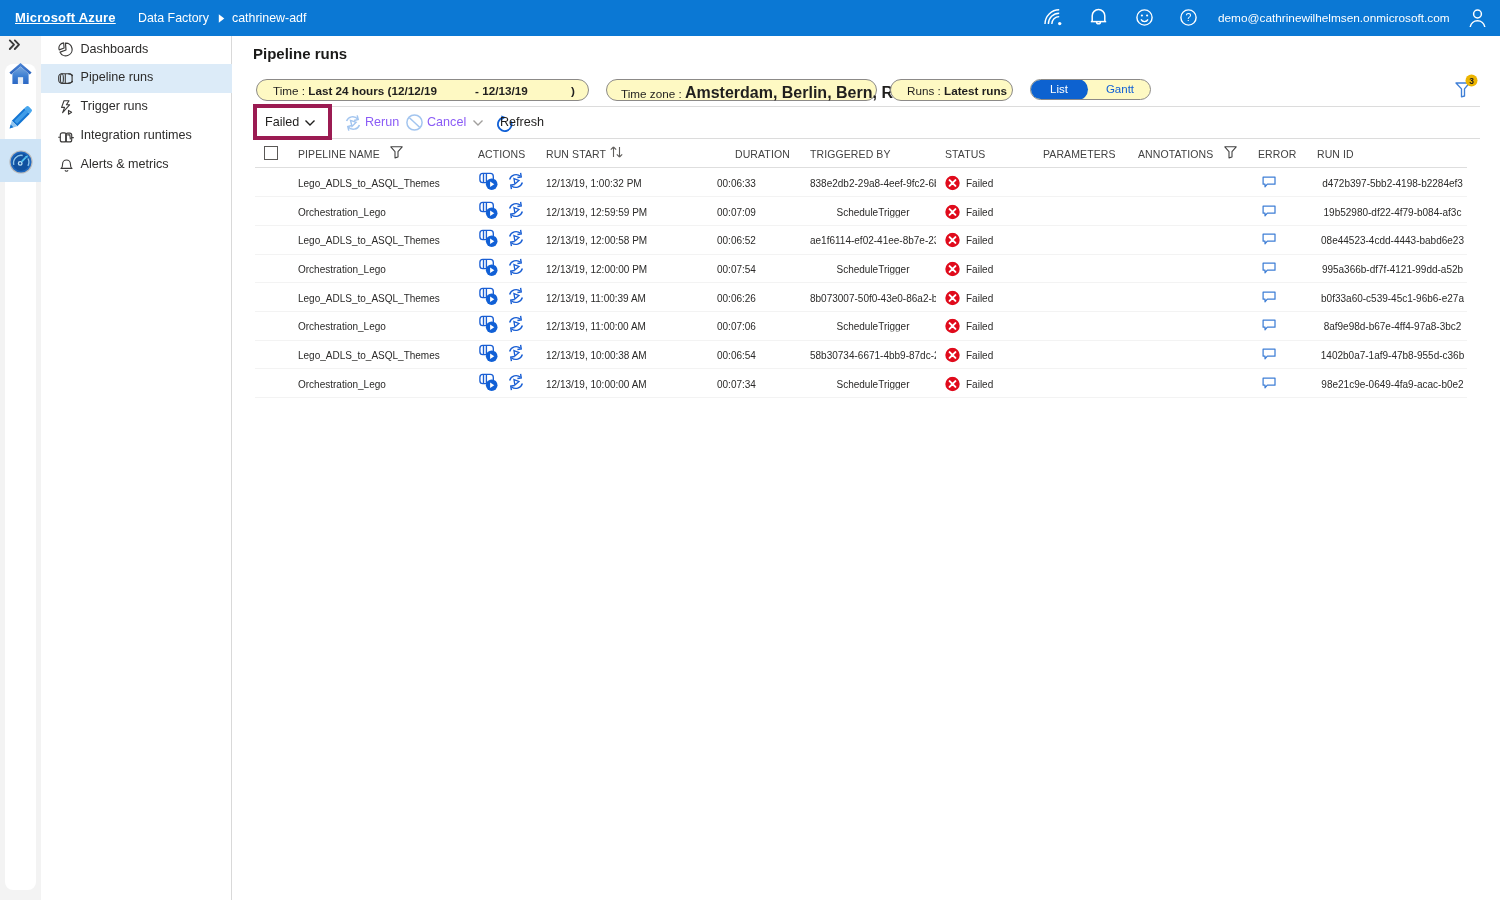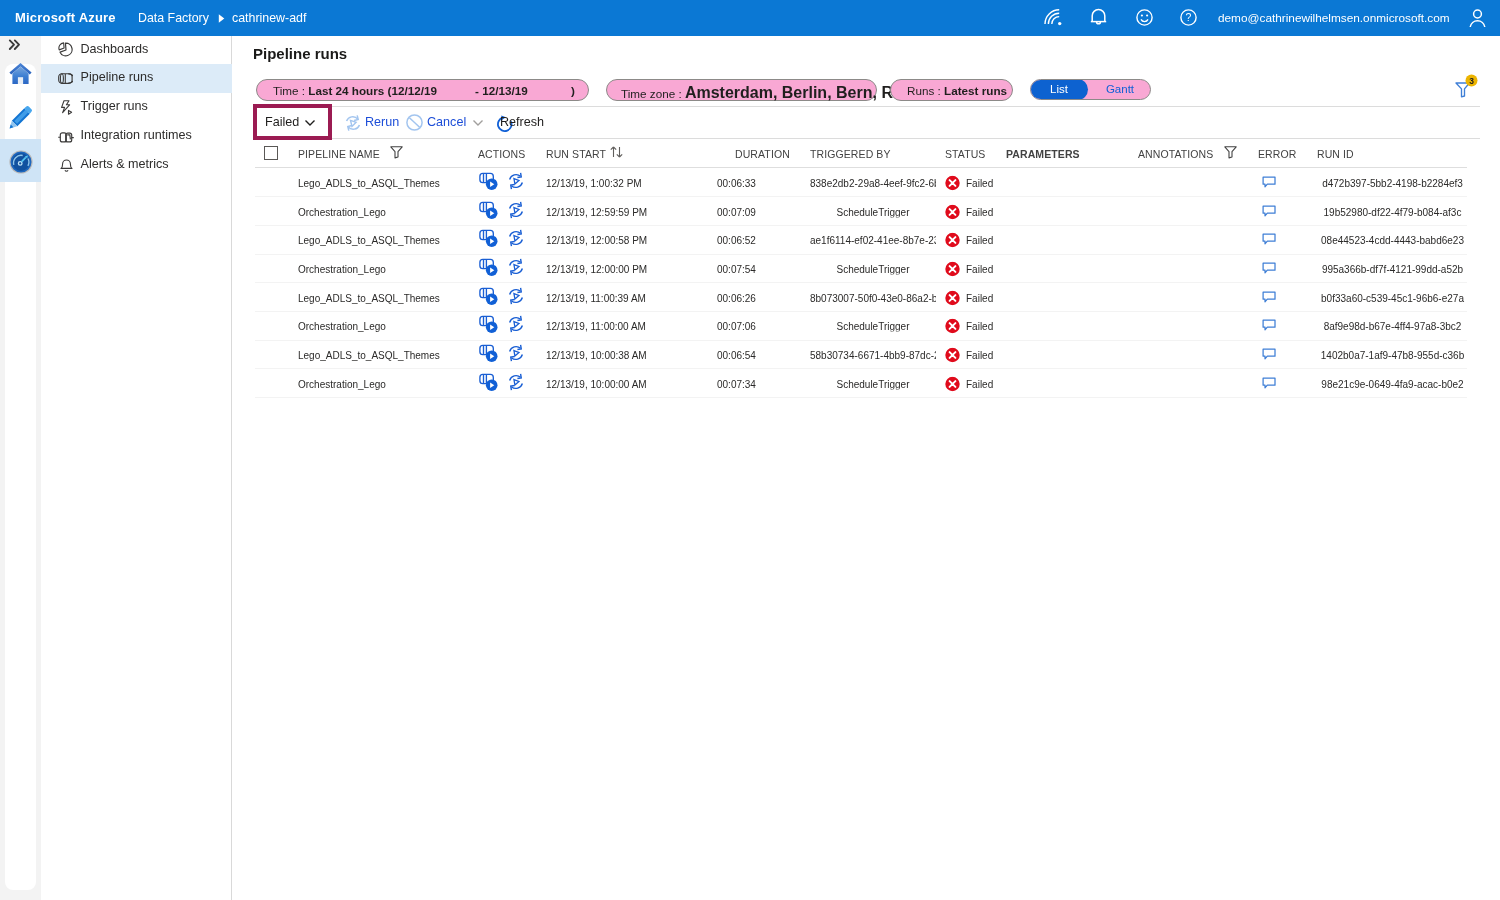--- a/index.html
+++ b/index.html
@@ -3,48 +3,48 @@
 <meta charset="utf-8">
 <style>
 * { margin:0; padding:0; box-sizing:border-box; }
 html,body { width:1500px; height:900px; overflow:hidden; background:#fff;
   font-family:"Liberation Sans", sans-serif; }
 #app { position:relative; width:1500px; height:900px; }
 .abs { position:absolute; }
 
 
 #topbar { position:absolute; left:0; top:0; width:1500px; height:36px; background:#0b78d4; color:#fff; }
-#brand { position:absolute; left:15px; top:10px; font-size:13px; font-weight:bold; letter-spacing:0.2px; }
+#brand { position:absolute; left:15px; top:10px; font-size:13px; font-weight:bold; letter-spacing:0.2px;text-decoration:underline; }
 .crumb { position:absolute; top:10.5px; font-size:12.4px; }
 #tb-icons svg { position:absolute; top:0; }
 
 
 #rail { position:absolute; left:0; top:36px; width:41px; height:864px; background:#f3f3f3; }
 #rail-inner { position:absolute; left:5px; top:28px; width:31px; height:826px; background:#fff; border-radius:8px; }
 #rail-sel { position:absolute; left:0; top:103px; width:41px; height:43px; background:#cfe4f6; }
 
 
 #side { position:absolute; left:41px; top:36px; width:191px; height:864px; background:#fff; border-right:1px solid #d9d9d9; }
 .mitem { position:absolute; left:0; width:191px; height:29px; }
 .mitem.sel { background:#dcebf8; }
 .mlabel { position:absolute; left:39.5px; top:6px; font-size:12.6px; color:#2d2c2b; }
 
 
 #content { position:absolute; left:232px; top:36px; width:1268px; height:864px; background:#fff; }
 #title { position:absolute; left:21px; top:9px; font-size:15px; font-weight:600; color:#1b1a19; }
-.pill { position:absolute; top:43px; height:22px; border:1px solid #8c8a88; border-radius:11px; background:#f9a8d4;
+.pill { position:absolute; top:43px; height:22px; border:1px solid #8c8a88; border-radius:11px; background:#fef9c3;
   font-size:11.7px; color:#201f1e; white-space:nowrap; }
 .pv { font-weight:bold; }
 #rule1 { position:absolute; left:99.5px; top:69.5px; width:1148px; height:1px; background:#dcdcdc; }
 #rule2 { position:absolute; left:99.5px; top:101.5px; width:1148px; height:1px; background:#dcdcdc; }
 
 
 #failbox { position:absolute; left:20.5px; top:68px; width:79px; height:36px; border:4.5px solid #9b1b52; background:#fff; }
 .tbtxt { position:absolute; top:79px; font-size:12.6px; color:#201f1e; white-space:nowrap; }
-.tbdis { color:#1d4ed8; }
+.tbdis { color:#8b5cf6; }
 
 
 #thead { position:absolute; left:0; top:104px; width:1247px; height:32px; }
 #thead-line { position:absolute; left:23px; top:131px; width:1212px; height:1px; background:#dedede; }
 .hcell { position:absolute; top:7.5px; font-size:10.5px; color:#424242; letter-spacing:0.1px; white-space:nowrap; }
 #rows { position:absolute; left:0; top:132.6px; width:1247px; }
 .row { position:relative; width:1247px; height:28.7px; }
 .rline { position:absolute; left:23px; bottom:0; width:1212px; height:1px; background:#f3f3f3; }
 .cell { position:absolute; top:50%; transform:translateY(-50%); font-size:10px; color:#2b2a29; white-space:nowrap;text-align:center; }
 .c-name { left:66px; }
@@ -269,21 +269,21 @@
   <div class="tbtxt" style="left:268px;">Refresh</div>
 
   <div id="thead">
     <div class="abs" style="left:32px; top:6px; width:14px; height:14px; border:1.2px solid #5a5856;"></div>
     <div class="hcell" style="left:66px;">PIPELINE NAME</div>
     <div class="hcell" style="left:246px;">ACTIONS</div>
     <div class="hcell" style="left:314px;">RUN START</div>
     <div class="hcell" style="left:485px;margin-left:18px;">DURATION</div>
     <div class="hcell" style="left:578px;">TRIGGERED BY</div>
     <div class="hcell" style="left:713px;">STATUS</div>
-    <div class="hcell" style="left:774px;font-weight:bold;">PARAMETERS</div>
+    <div class="hcell" style="left:811px;">PARAMETERS</div>
     <div class="hcell" style="left:906px;">ANNOTATIONS</div>
     <div class="hcell" style="left:1020px;padding-left:6px;">ERROR</div>
     <div class="hcell" style="left:1085px;">RUN ID</div>
     <div id="head-icons">
 
       <svg class="abs" style="left:158px; top:6px;" width="13" height="13" viewBox="0 0 13 13">
         <path d="M0.8 0.8 h11.4 L8 5.6 V11 l-3 0.9 V5.6 Z" fill="none" stroke="#424242" stroke-width="1.1" stroke-linejoin="round"></path>
       </svg>
 
       <svg class="abs" style="left:377px; top:5px;" width="16" height="14" viewBox="0 0 16 14">

